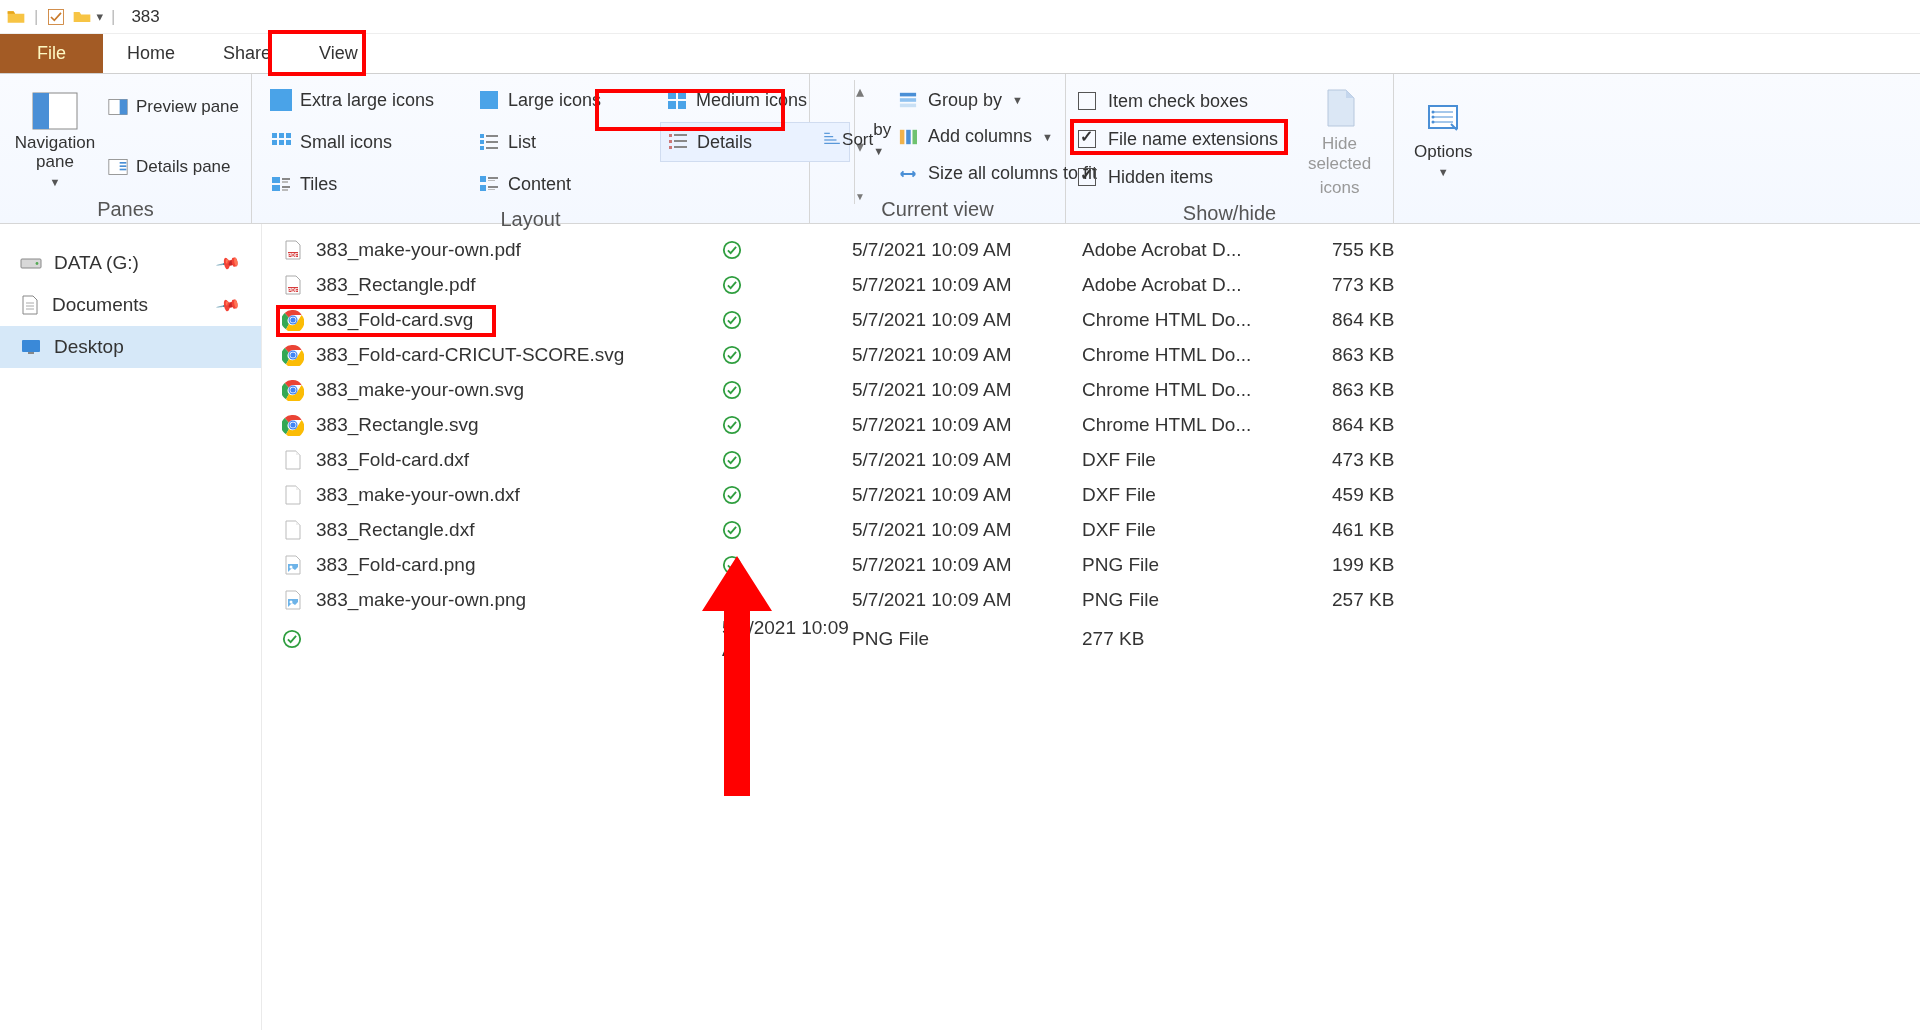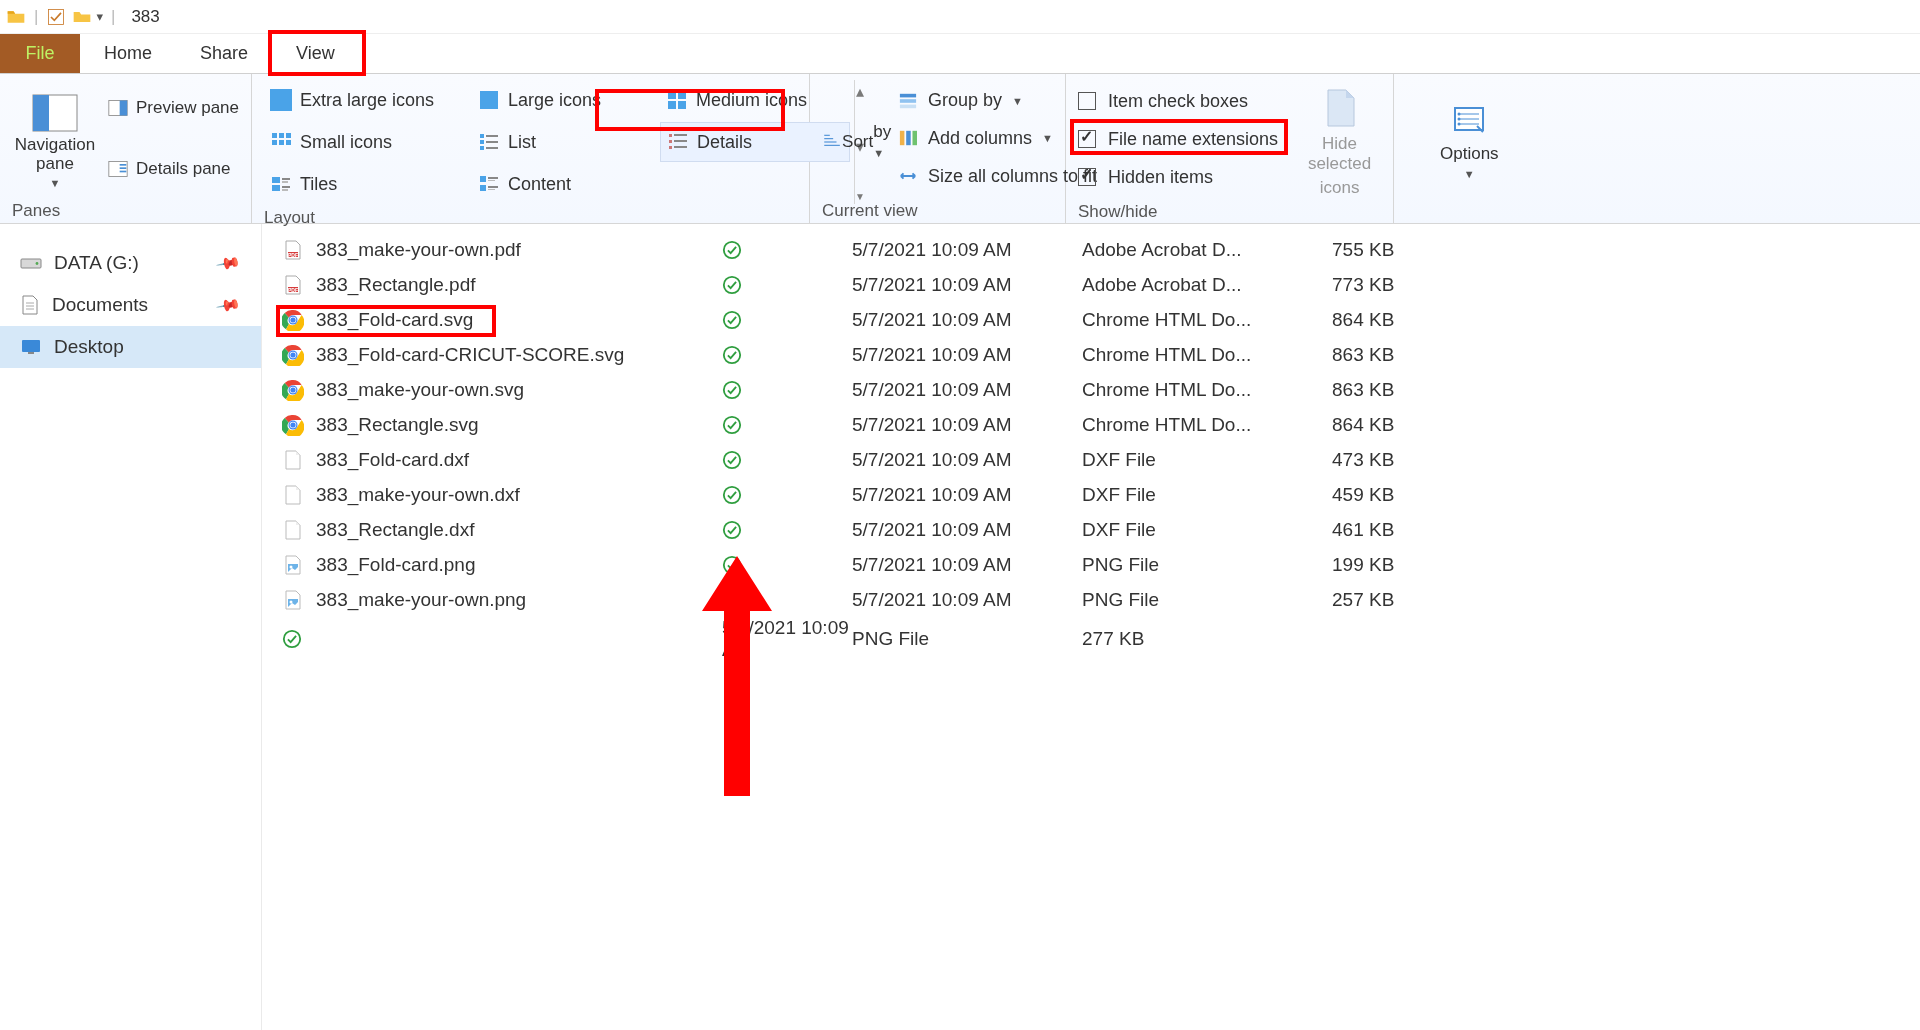--- a/index.html
+++ b/index.html
@@ -9,40 +9,40 @@
   .titlebar { height: 34px; display: flex; align-items: center; gap: 6px; padding: 0 6px; background: #fff; border-bottom: 1px solid #eee; }
   .titlebar .tb-icon { width: 20px; height: 20px; }
   .titlebar .divider { color: #bbb; font-size: 17px; padding: 0 2px; }
   .titlebar .folder-name { font-size: 17px; padding-left: 8px; }
 
   svg { display: block; }
 
   
   .tabs { height: 40px; display: flex; align-items: stretch; border-bottom: 1px solid #d0d0d0; background:#fff; }
   .tab { display: flex; align-items: center; justify-content: center; padding: 0 24px; font-size: 18px; color: #333; cursor: default; }
-  .tab.file { background: #a35b25; color:#bef264; width: 80px; font-weight: 400; }
+  .tab.file { background: #a35b25; color:#fef9c3; width: 103px; font-weight: 400; }
   .tab.view-tab { position: relative; }
 
   
   .red-box { border: 4px solid #ff0000; position: absolute; pointer-events: none; }
 
   
   .ribbon {
     display: flex; align-items: stretch;
     height: 150px;
     background: linear-gradient(#f9fbff,#f4f8ff);
     border-bottom: 1px solid #d6d6d6;
   }
   .group {
     display: flex; flex-direction: column; justify-content: space-between;
     border-right: 1px solid #d6d6d6; padding: 6px 12px 2px 12px;
     position: relative;
   }
   .group-body { display: flex; flex: 1; }
-  .group-label { font-size: 17px; color: #555; padding-top: 4px; }
+  .group-label { text-align: center; font-size: 20px; color: #555; padding-top: 4px; }
 
   
   .nav-pane-btn { width: 92px; display:flex; flex-direction:column; align-items:center; justify-content:center; gap:4px; padding: 6px 2px 0 2px; font-size:17px; }
   .pane-list { display:flex; flex-direction:column; justify-content:space-around; padding: 6px 0 6px 10px; gap:18px; }
   .pane-row { display:flex; align-items:center; gap:8px; font-size:17px; white-space:nowrap; }
 
   
   .layout-grid { display:grid; grid-template-columns: 200px 180px 190px; grid-template-rows: 40px 40px 40px; gap: 2px 8px; position: relative; }
   .layout-item { display:flex; align-items:center; gap:8px; font-size:18px; padding: 2px 6px; white-space:nowrap; }
   .layout-item.details { background:#eaf2ff; border:1px solid #d0dcf0; }
@@ -56,21 +56,21 @@
   .sort-col { display:flex; flex-direction:row; align-items:center; justify-content:center; width:70px; padding-top:6px; font-size:17px; }
   .cv-list { display:flex; flex-direction:column; justify-content:space-around; padding:6px 0; gap:8px; }
   .cv-row { display:flex; align-items:center; gap:10px; font-size:18px; white-space:nowrap; }
 
   
   .sh-list { display:flex; flex-direction:column; justify-content:space-around; padding:6px 0; gap:8px; }
   .sh-row { display:flex; align-items:center; gap:12px; font-size:18px; white-space:nowrap; }
   .chk { width:18px; height:18px; border:1px solid #555; display:inline-block; position:relative; }
   .chk.checked::after { content:"✓"; position:absolute; top:-4px; left:1px; font-size:16px; font-weight:bold; color:#333; }
 
-  .big-btn { display:flex; flex-direction:column; align-items:center; justify-content:center; font-size:17px; padding:6px 8px 0 8px; gap:4px; text-align:center;margin-left:26px; }
+  .big-btn { display:flex; flex-direction:column; align-items:center; justify-content:center; font-size:17px; padding:6px 8px 0 8px; gap:4px; text-align:center; }
   .big-btn.dim { color:#999; }
 
   
   .content { display:flex; height: calc(1030px - 34px - 40px - 150px); }
   .sidebar { width:262px; border-right:1px solid #eaeaea; padding-top:18px; }
   .sb-item { display:flex; align-items:center; gap:12px; font-size:19px; padding:10px 20px; position:relative; }
   .sb-item .pin { position:absolute; right:22px; color:#888; transform:rotate(35deg); font-size:16px;}
   .sb-item.selected { background:#d6e8f8; }
 
   .files { flex:1; padding: 8px 10px 0 20px; position: relative; }

